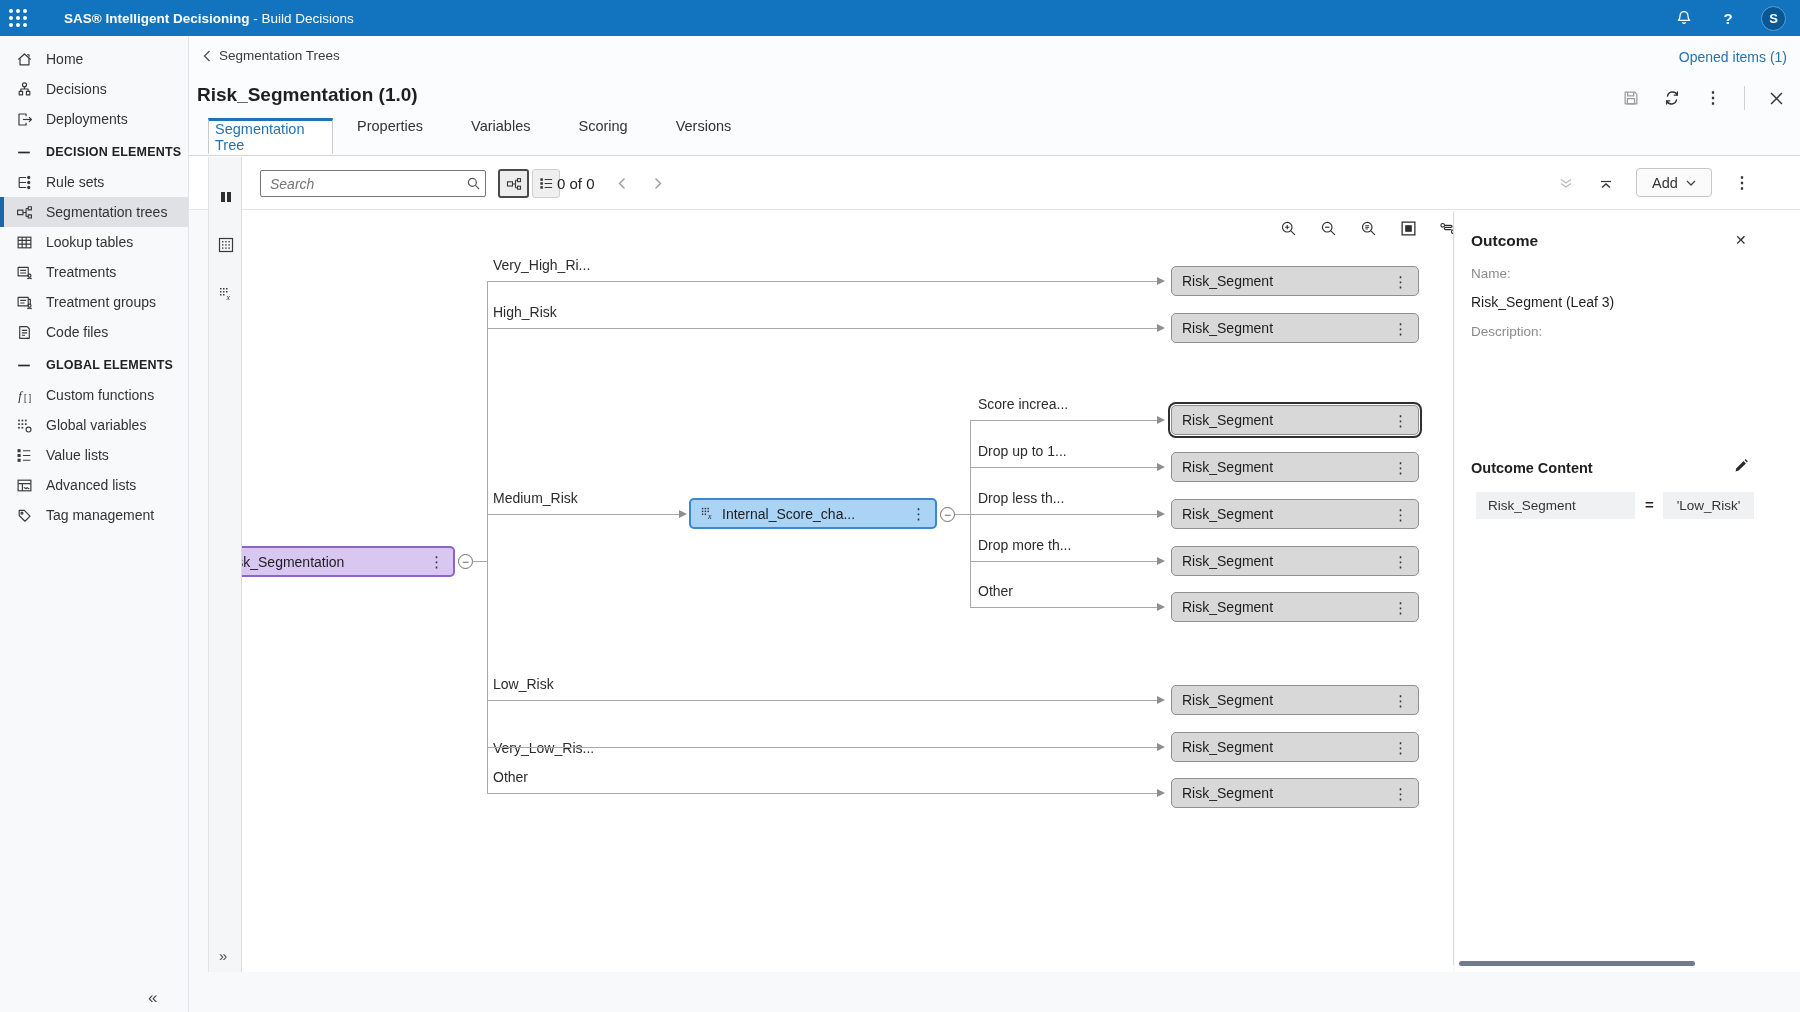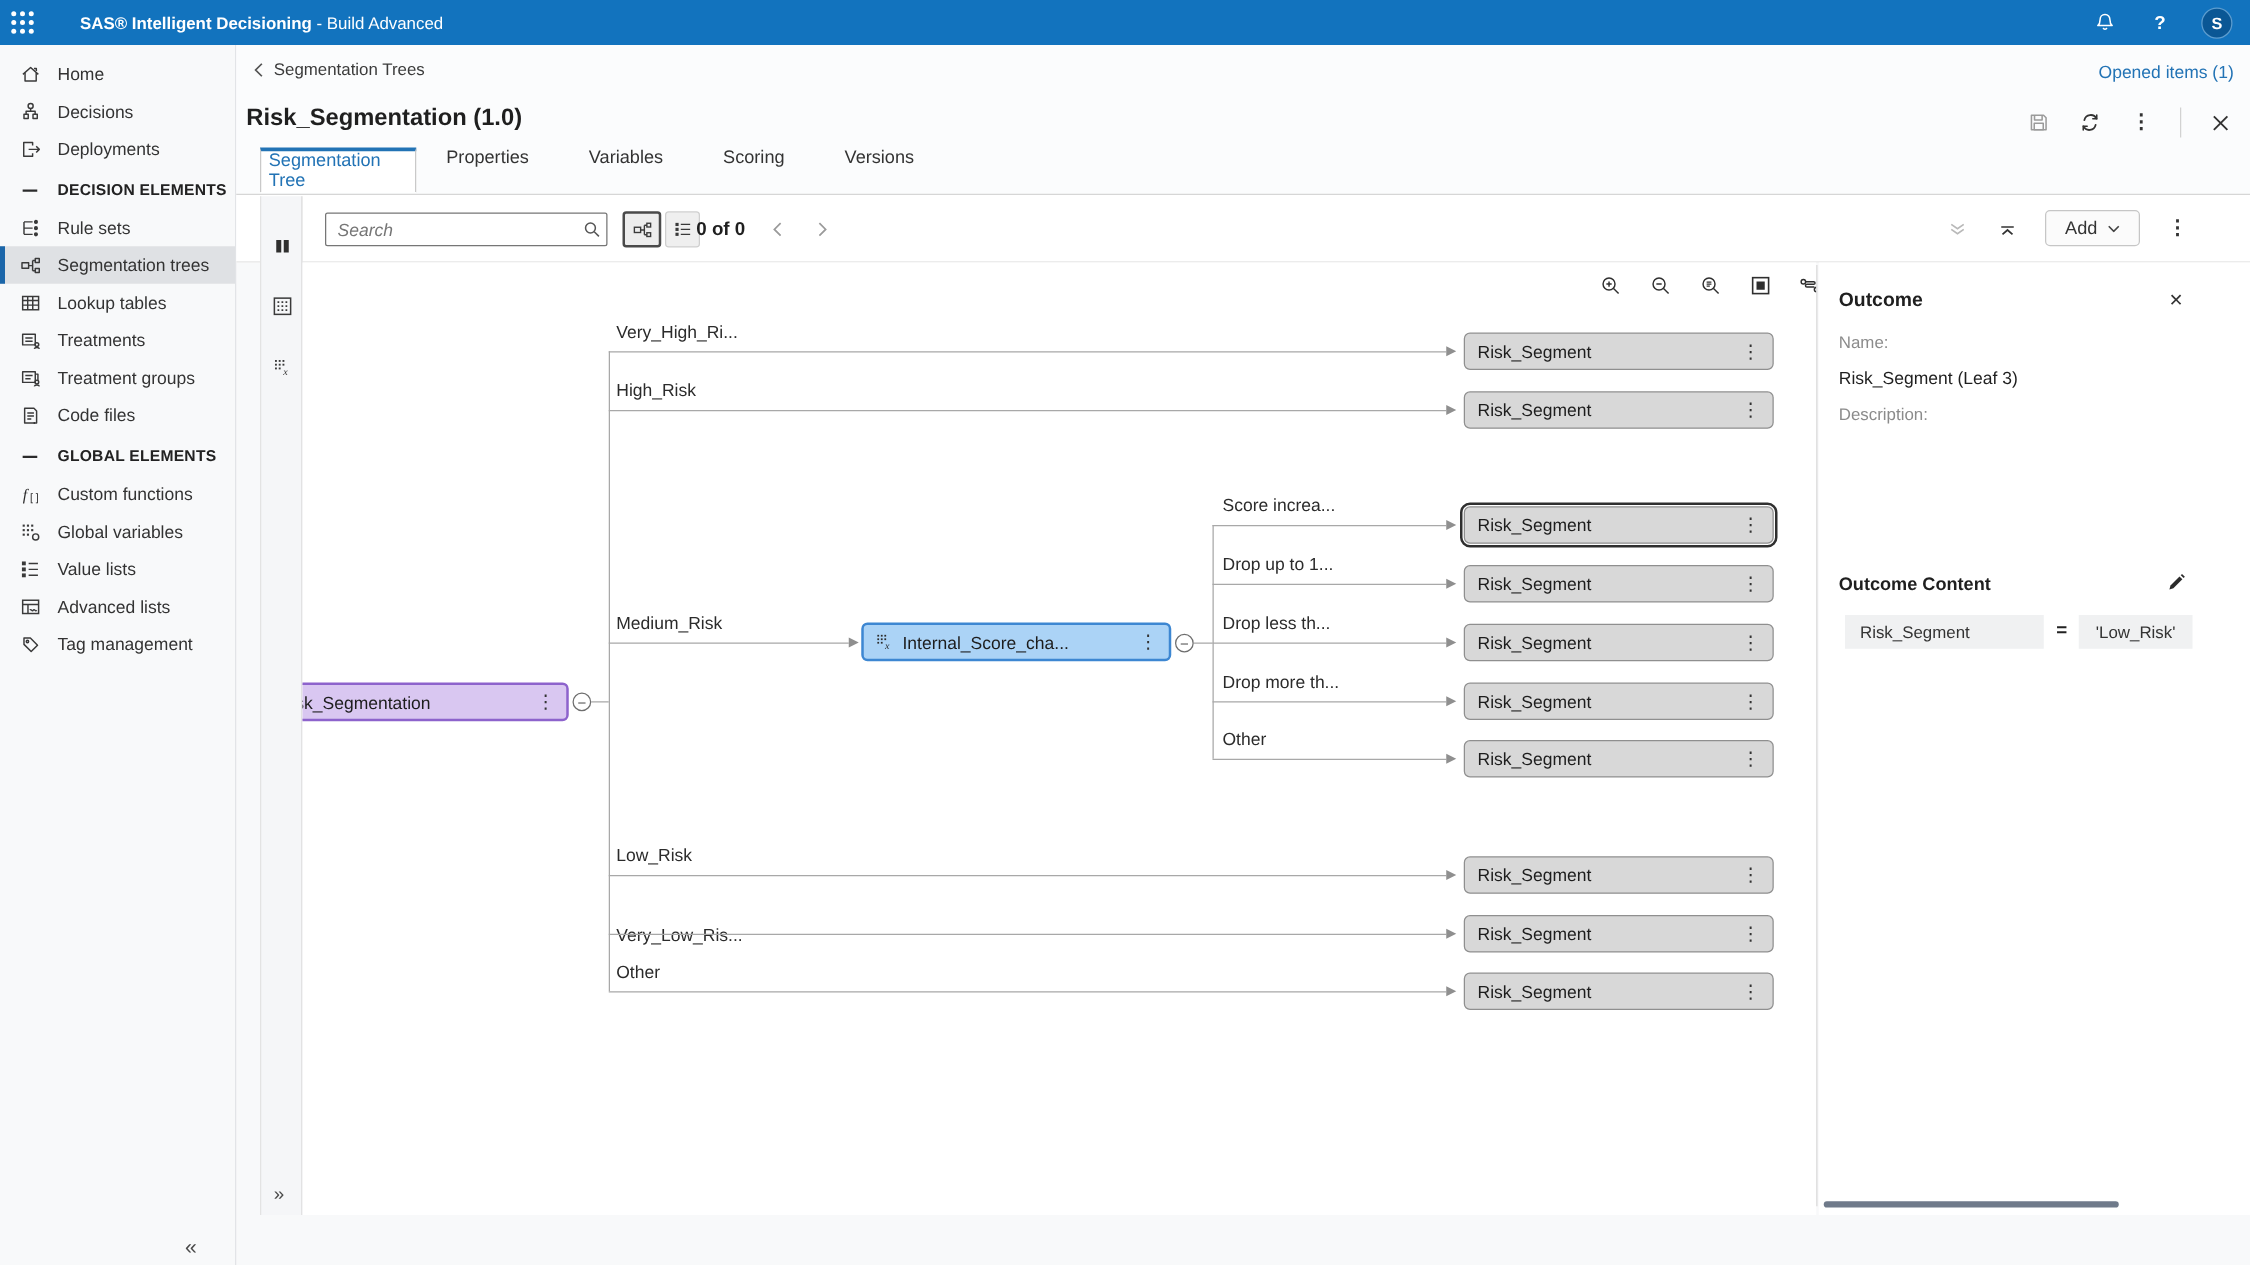--- a/index.html
+++ b/index.html
@@ -56,21 +56,21 @@
   .toolbar { position:absolute; left:189px; top:156px; width:1611px; height:54px; background:#fff; border-bottom:1px solid #e6e6e6; }
   .search-box { position:absolute; left:71px; top:14px; width:226px; height:27px; border:1px solid #767676;
     border-radius:2px; background:#fff; display:flex; align-items:center; }
   .search-box input { border:none; outline:none; flex:1; padding:0 6px 0 9px; font-size:14px;
     font-family:"Liberation Sans",sans-serif; color:#333; background:transparent;font-style:italic; }
   .search-box input::placeholder { color:#767676; }
   .search-ico { width:24px; display:flex; align-items:center; justify-content:center; cursor:pointer; }
   .vt-btn { position:absolute; top:13px; width:31px; height:29px; display:flex; align-items:center; justify-content:center;
     background:#efefef; border:1px solid #cfcfcf; border-radius:3px; cursor:pointer; }
   .vt-btn.selected { border:2px solid #4a4a4a; background:#ededed; }
-  .match-count { position:absolute; left:368px; top:19px; font-size:15px; color:#1f1f1f;font-weight:bold; }
+  .match-count { position:absolute; left:368px; top:19px; font-size:15px; color:#1f1f1f; }
   .pag { position:absolute; top:17px; width:20px; height:20px; display:flex; align-items:center; justify-content:center; cursor:default; }
   .tb-right { position:absolute; right:48px; top:12px; display:flex; align-items:center; gap:20px; }
   .add-btn { height:29px; width:76px; border:1px solid #c6c6c6; border-radius:4px; background:#fbfbfb;
     display:flex; align-items:center; justify-content:center; gap:8px; font-size:14.5px; color:#333; cursor:pointer; }
 
   
   .strip { position:absolute; left:208px; top:157px; width:34px; height:815px; background:#f5f6f8;
     border-left:1px solid #e3e3e3; border-right:1px solid #dcdcdc; }
   .strip .s-ico { position:absolute; left:8px; width:18px; height:18px; display:flex; align-items:center; justify-content:center; cursor:pointer; }
   .strip-expand { position:absolute; left:10px; top:790px; font-size:15px; color:#4a4a4a; cursor:pointer; }
@@ -130,21 +130,21 @@
           <i></i>
           <i></i>
           <i></i>
           <i></i>
           <i></i>
           <i></i>
         </span>
     </div>
     <div class="topbar-title">
       <b>SAS® Intelligent Decisioning</b>
-      <span>- Build Advanced</span>
+      <span>- Build Decisions</span>
     </div>
     <div class="topbar-right">
       <span class="tb-icon">
         <svg class="ico" width="18" height="18" viewBox="0 0 16 16" fill="none" stroke="#fff" stroke-width="1.1" stroke-linejoin="round">
           <path d="M8 2.3c-2.2 0-3.5 1.6-3.5 3.7 0 2.8-.9 3.6-1.6 4.2h10.2c-.7-.6-1.6-1.4-1.6-4.2 0-2.1-1.3-3.7-3.5-3.7z"></path>
           <path d="M6.7 11.8a1.35 1.35 0 0 0 2.6 0"></path>
         </svg>
       </span>
       <span class="tb-icon">
         <span class="help-glyph">?</span>

